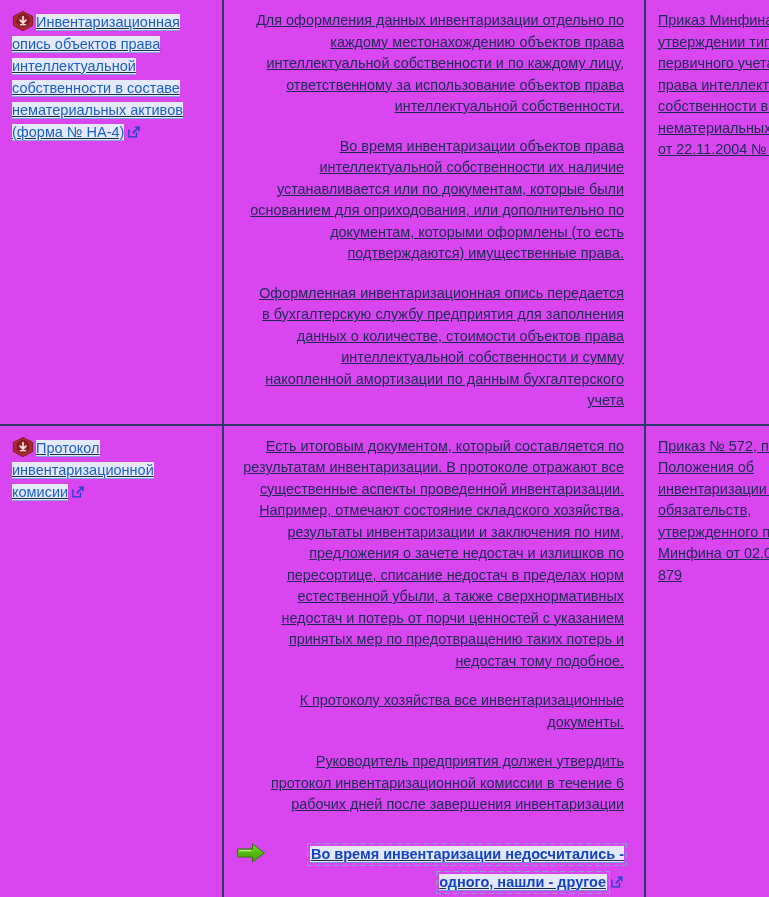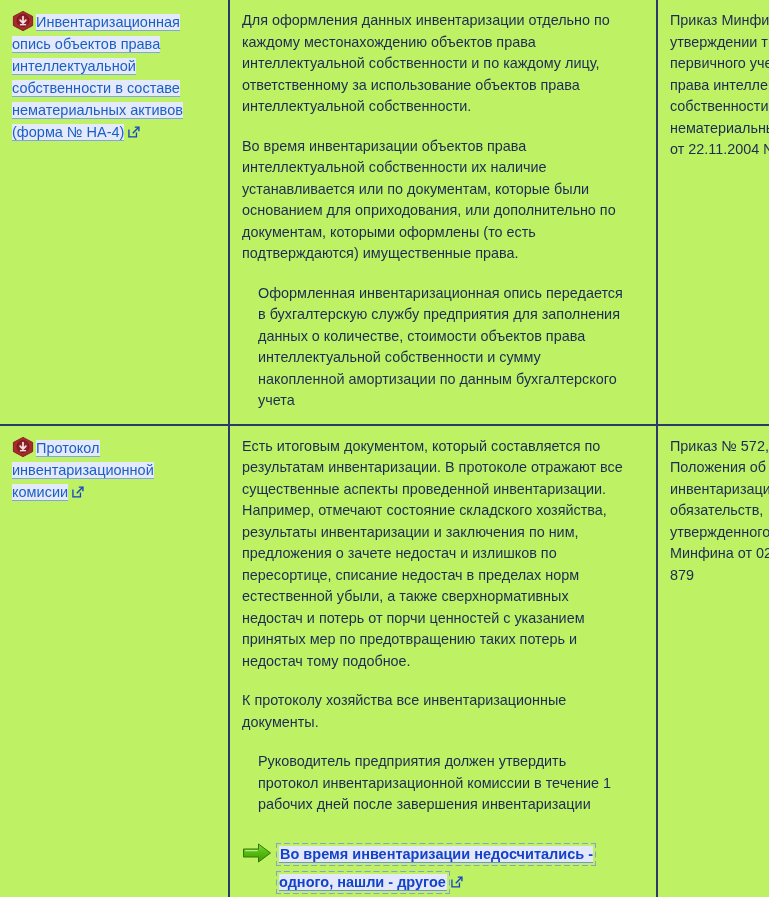--- a/index.html
+++ b/index.html
@@ -18,34 +18,35 @@
 
   .doc-table {
     width: 769px;
     border-collapse: collapse;
     table-layout: fixed;
     background: #eaeefb;
   }
 
   .doc-table td {
     vertical-align: top;
-    background: #bef264;
+    background: #d946ef;
     border-right: 2px solid #2b3a68;
     border-bottom: 2px solid #2b3a68;
-    padding: 10px 26px 12px 12px;
+    padding: 10px 20px 12px 12px;
+    text-decoration: underline;
   }
   .doc-table tr:last-child td {
     border-bottom: none;
   }
   .doc-table td.col-last {
     border-right: none;
   }
 
   .col-doc   { width: 190px; }
-  .col-desc  { width: 388px; }
+  .col-desc  { width: 388px; text-align: right; }
   .col-norm  { width: 191px; }
 
   
   .doc-link {
     font-size: 14.5px;
     line-height: 22px;
     color: #1b5fc4;
     text-decoration: none;
     display: block;
   }
@@ -180,21 +181,21 @@
               <path d="M8.9 2.4 L13.6 2.4 L13.6 7.1" fill="none" stroke="#1442c8" stroke-width="1.6"></path>
             </svg>
           </span>
         </a>
       </td>
 
       <td class="col-desc">
         <div class="desc">
           <p>Есть итоговым документом, который составляется по результатам инвентаризации.  В протоколе отражают все существенные аспекты проведенной инвентаризации.  Например, отмечают состояние складского хозяйства, результаты инвентаризации и заключения по ним, предложения о зачете недостач и излишков по пересортице, списание недостач в пределах норм естественной убыли, а также сверхнормативных недостач и потерь от порчи ценностей с указанием принятых мер по предотвращению таких потерь и недостач  тому подобное.</p>
           <p>К протоколу хозяйства все инвентаризационные документы.</p>
-          <p>Руководитель предприятия должен утвердить протокол инвентаризационной комиссии в течение 1 рабочих дней после завершения инвентаризации</p>
+          <p>Руководитель предприятия должен утвердить протокол инвентаризационной комиссии в течение 6 рабочих дней после завершения инвентаризации</p>
         </div>
 
         <div class="callout">
           <span class="arrow-icon">
             <svg viewBox="0 0 30 22" width="30" height="22" aria-hidden="true">
               <defs>
                 <linearGradient id="gGrad" x1="0" y1="0" x2="0" y2="1">
                   <stop offset="0%" stop-color="#86d93a"></stop>
                   <stop offset="45%" stop-color="#57bd12"></stop>
                   <stop offset="100%" stop-color="#3f9c08"></stop>

